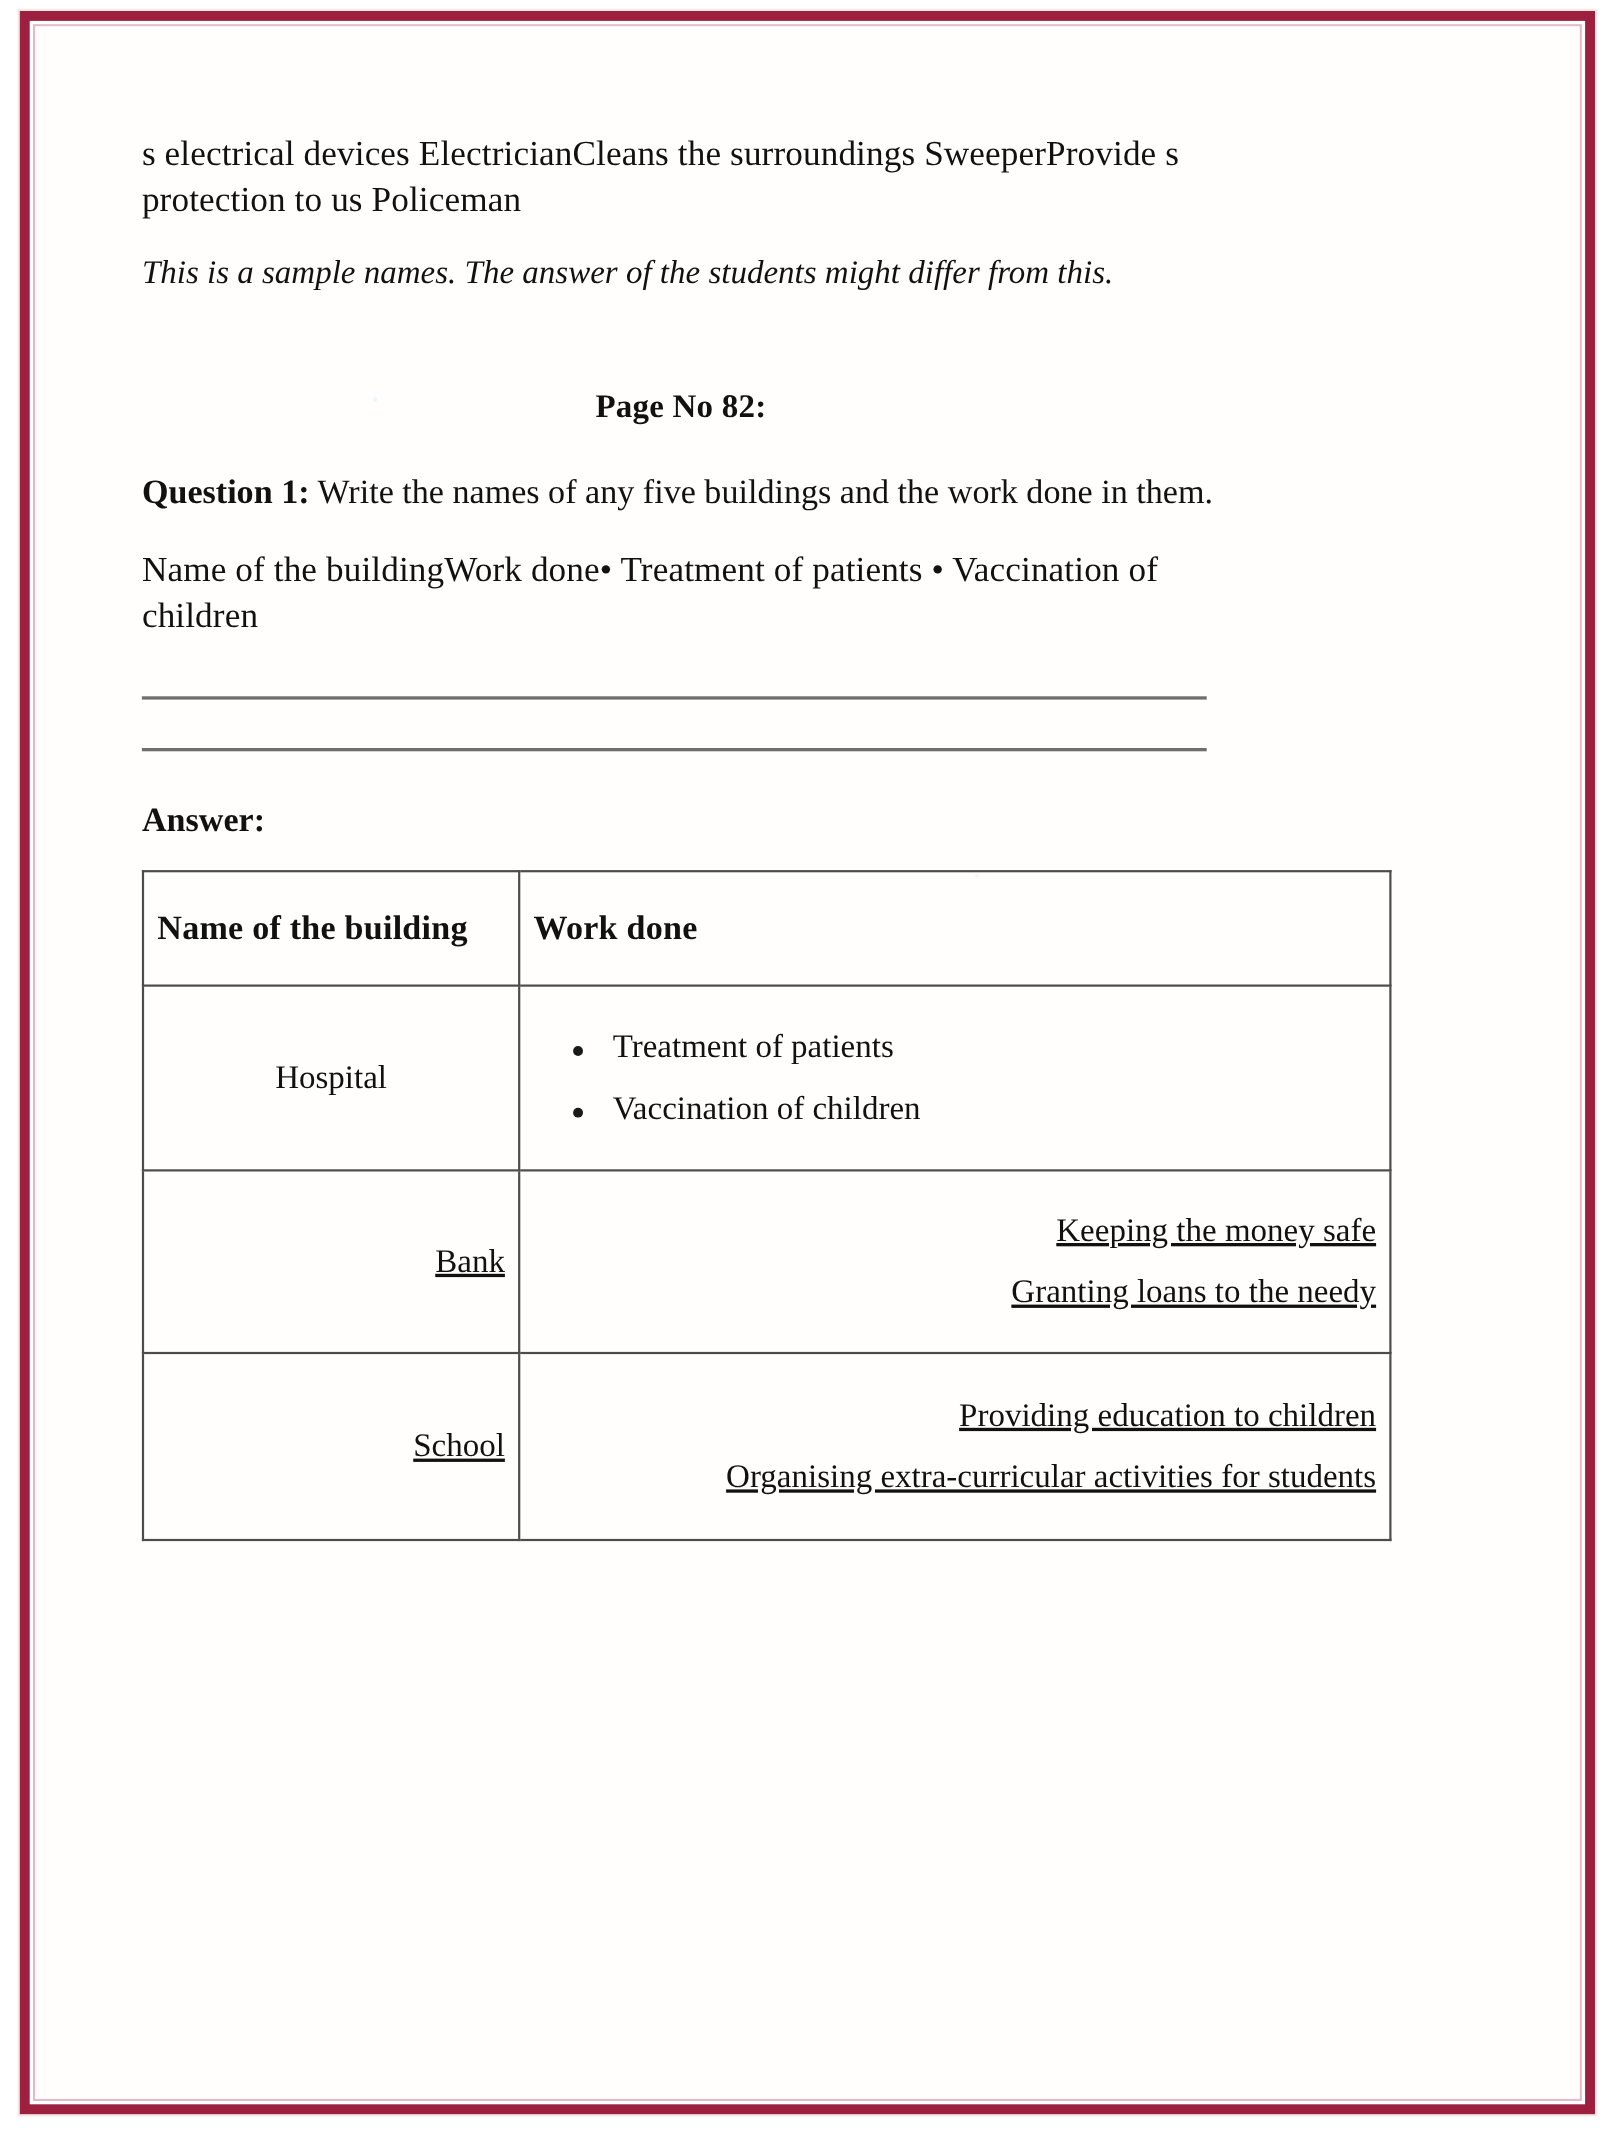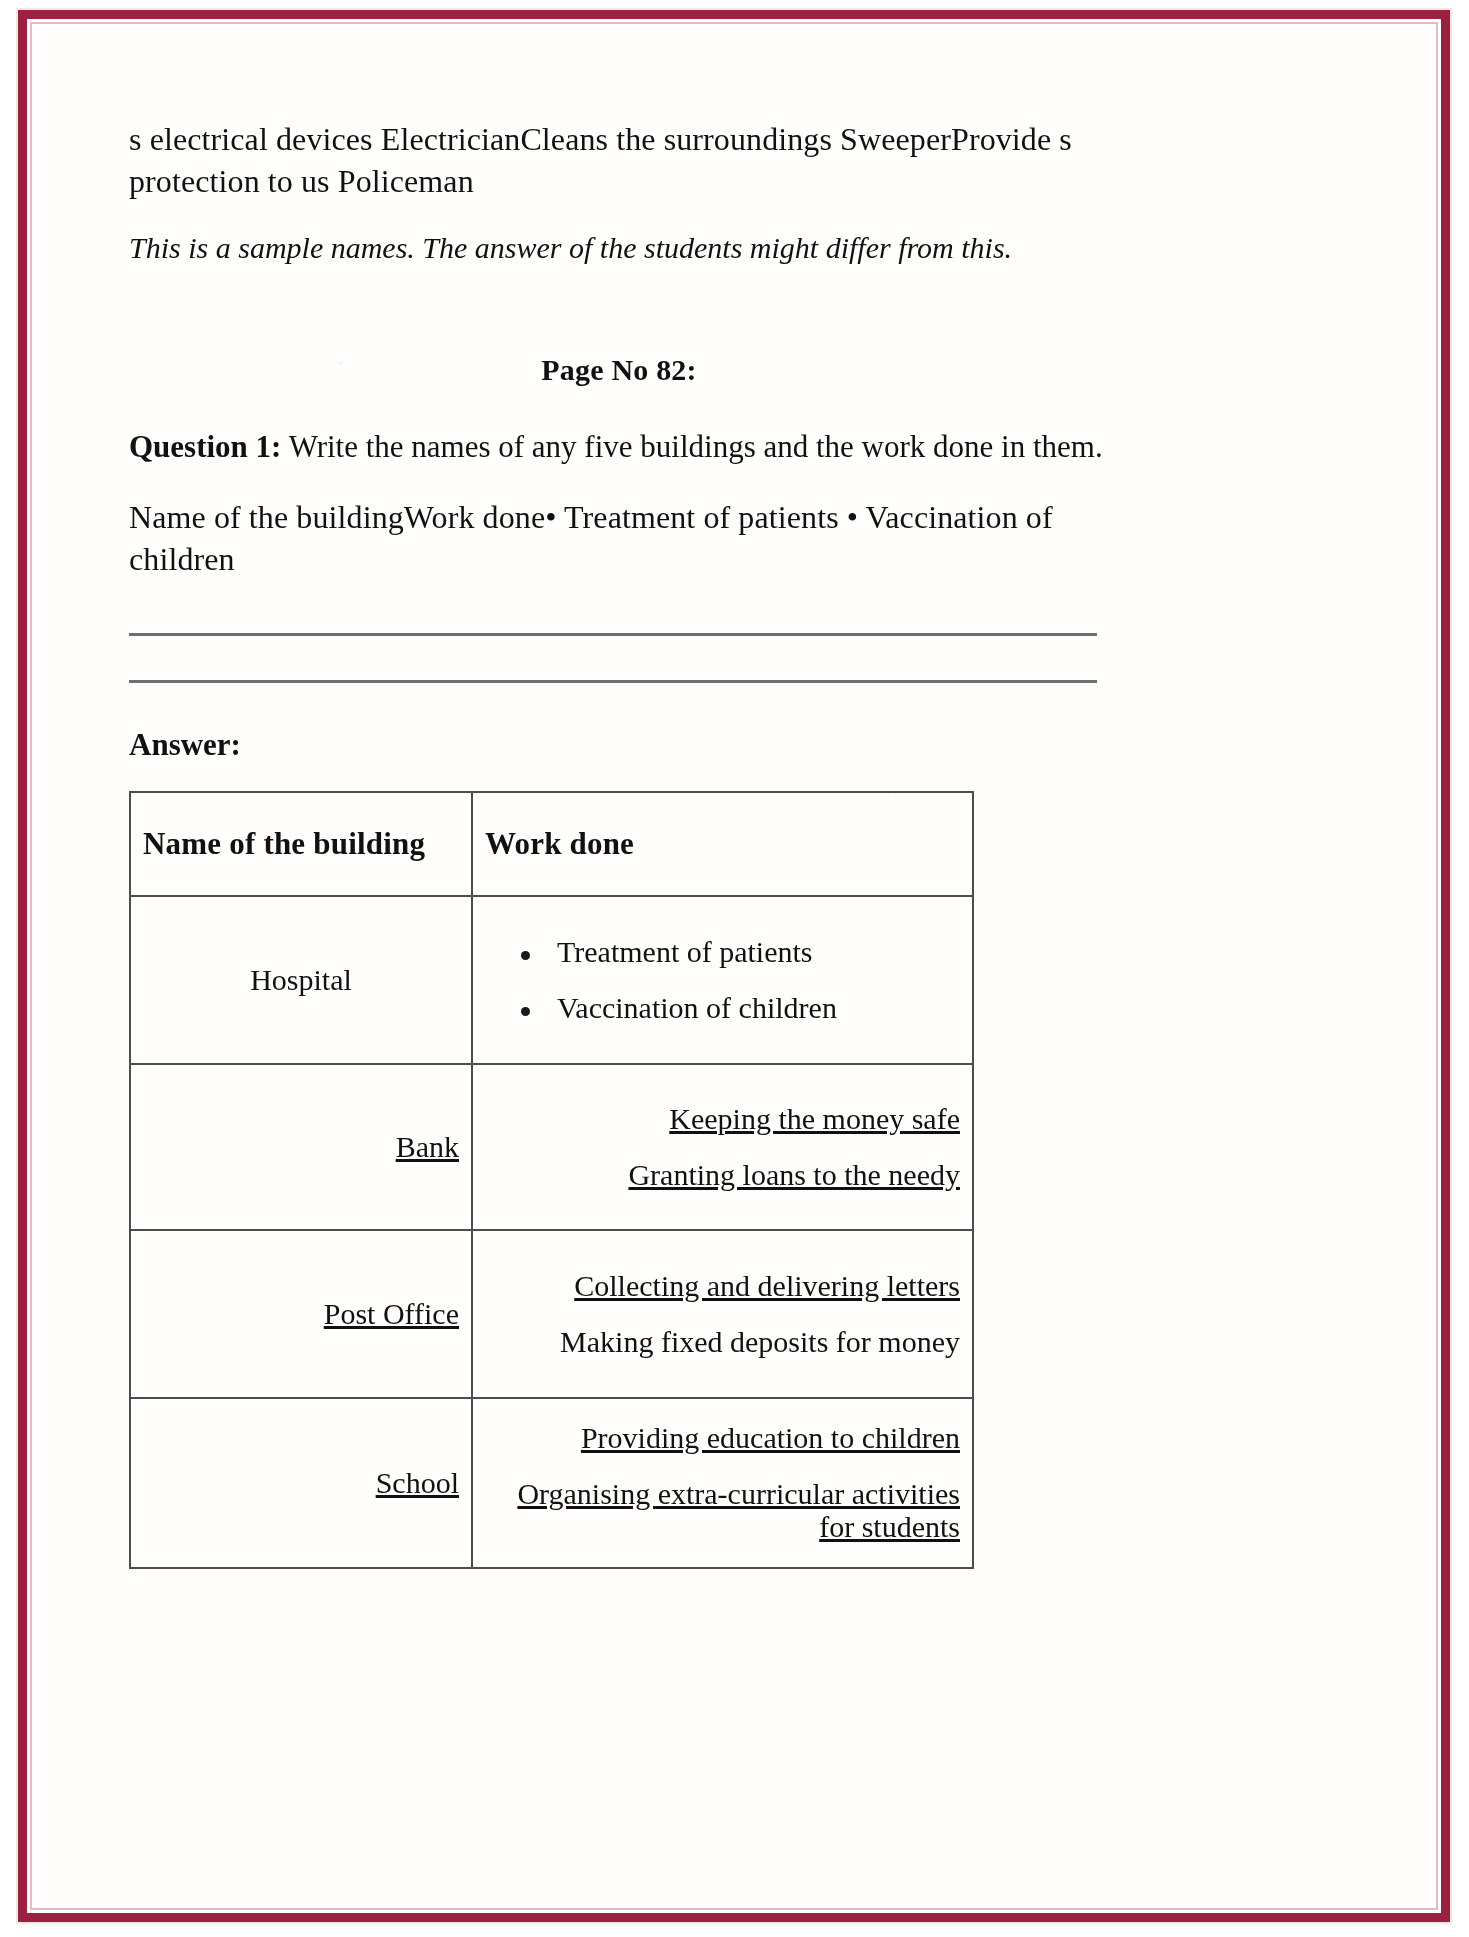--- a/index.html
+++ b/index.html
@@ -92,21 +92,21 @@
 
   .answer-label {
     font-size: 31px;
     font-weight: bold;
     margin: 6px 0 22px 0;
   }
 
   
   table.answer-table {
     border-collapse: collapse;
-    width: 845px;
+    width: 1136px;
     margin-left: 0;
     table-layout: fixed;
     margin-top: 28px;
   }
   table.answer-table td {
     border: 2px solid #4c4c4c;
     vertical-align: middle;
     padding: 10px 12px;
   }
   table.answer-table td.col-name { width: 316px; }
@@ -223,35 +223,20 @@
                   <li>
                     <span class="u">Keeping the money safe</span>
                   </li>
                   <li>
                     <span class="u">Granting loans to the needy</span>
                   </li>
                 </ul>
               </td>
             </tr>
 
-            <tr class="row-post">
-              <td class="col-name">
-                <span class="bld-name u">Post Office</span>
-              </td>
-              <td>
-                <ul class="work-list plain">
-                  <li>
-                    <span class="u">Collecting and delivering letters</span>
-                  </li>
-                  <li>
-                    <span>Making fixed deposits for money</span>
-                  </li>
-                </ul>
-              </td>
-            </tr>
 
             <tr class="row-school">
               <td class="col-name">
                 <span class="bld-name u">School</span>
               </td>
               <td>
                 <ul class="work-list plain">
                   <li>
                     <span class="u">Providing education to children</span>
                   </li>

